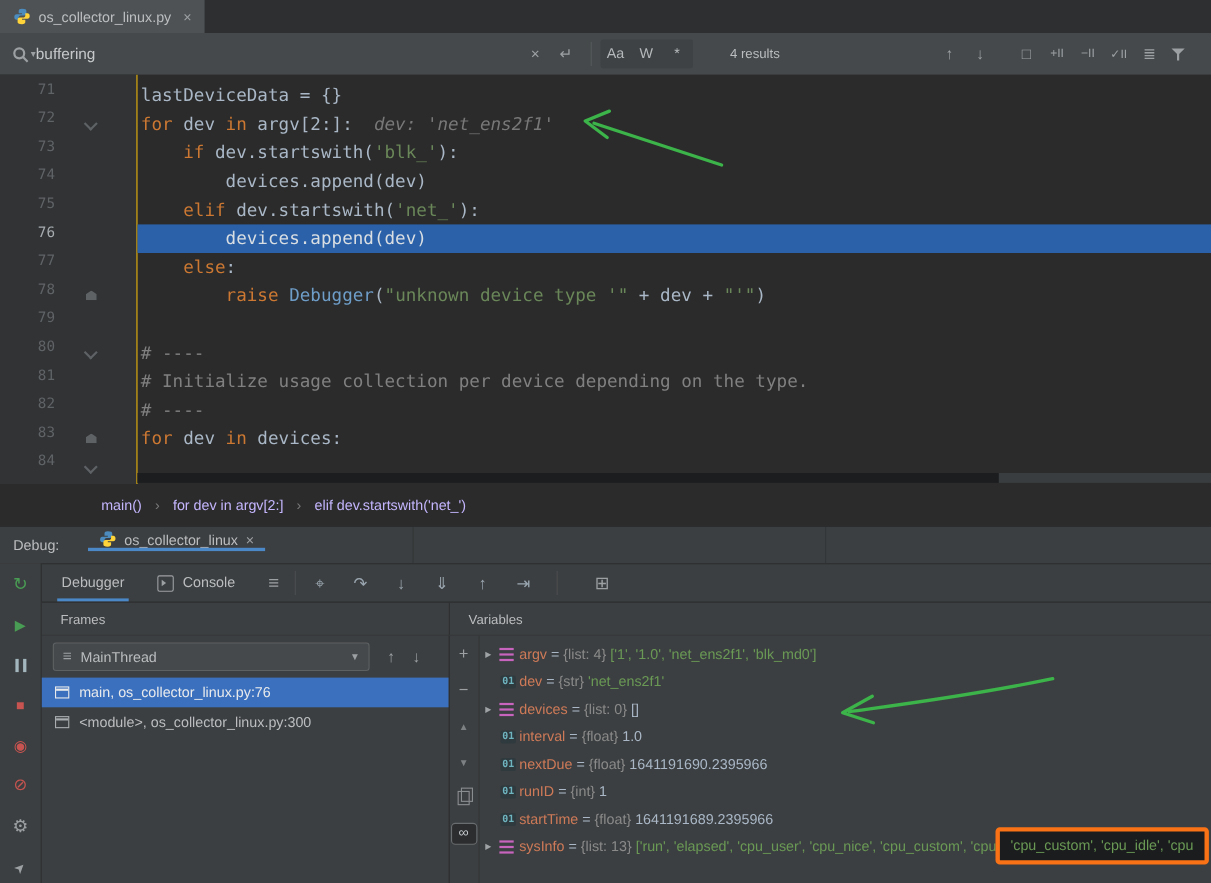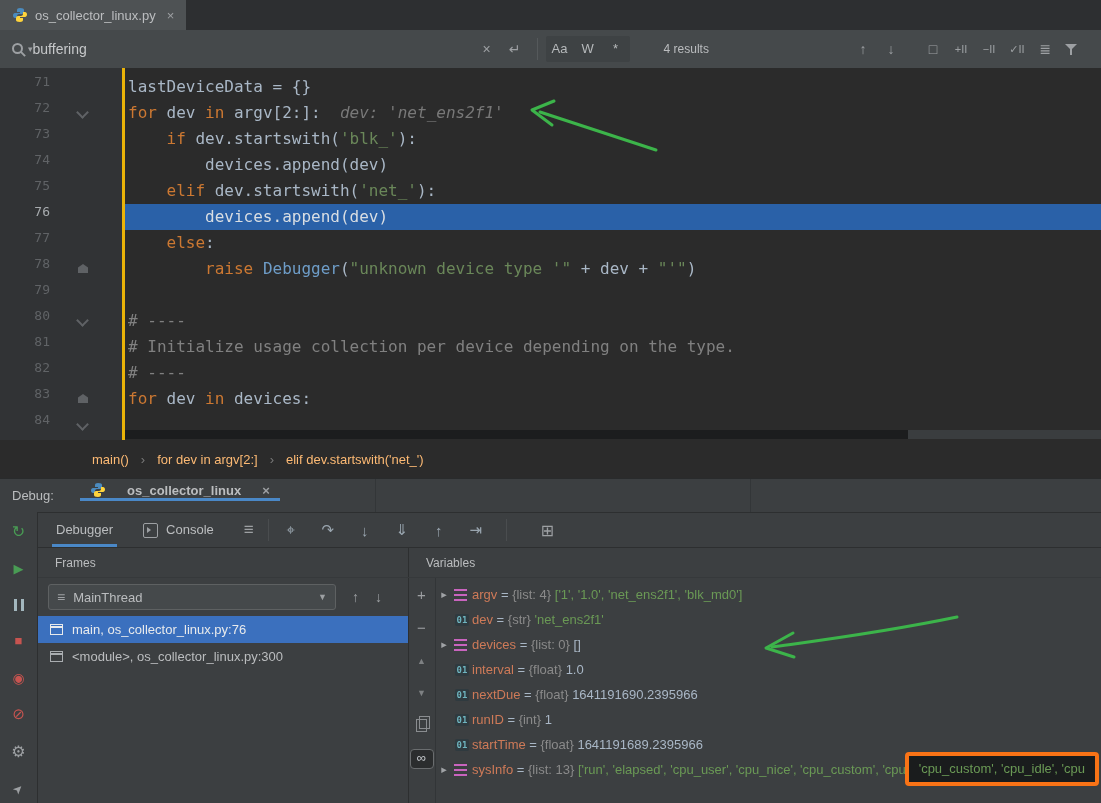--- a/index.html
+++ b/index.html
@@ -26,47 +26,47 @@
   .fsep{width:1px;height:22px;background:#55595B;margin:0 8px;flex:none;}
   .ftoggle-group{display:flex;background:#3E4244;border-radius:2px;}
   .ftoggle{width:28px;height:26px;line-height:26px;text-align:center;color:#B6B9BB;font-size:13px;}
   .fresults{font-size:12px;color:#BBBDBF;margin:0 26px 0 34px;white-space:nowrap;}
   .funnel{width:14px;height:13px;position:relative;display:inline-block;margin:0 6px;}
   .funnel::before{content:"";position:absolute;left:0;top:1px;border-left:6px solid transparent;border-right:6px solid transparent;border-top:6px solid #9DA0A3;}
   .funnel::after{content:"";position:absolute;left:5px;top:6px;width:2px;height:6px;background:#9DA0A3;}
 
   
   .editor{top:68px;left:0;right:0;height:372px;background:#2B2B2B;display:flex;}
-  .gutter{width:125px;background:#313335;border-right:3px solid #eab308;position:relative;padding-top:6px;box-sizing:border-box;flex:none;}
+  .gutter{width:125px;background:#313335;border-right:1px solid #eab308;position:relative;padding-top:6px;box-sizing:border-box;flex:none;}
   .ln{height:26px;line-height:26px;width:50px;text-align:right;font:13px "DejaVu Sans Mono",monospace;color:#606366;}
   .ln.cur{color:#A7ABAE;}
   .fold{position:absolute;left:78px;}
   .fold-open{width:7px;height:7px;border-right:2px solid #5F6265;border-bottom:2px solid #5F6265;transform:rotate(45deg);}
   .fold-end{width:10px;height:9px;background:#5F6265;clip-path:polygon(50% 0,100% 40%,100% 100%,0 100%,0 40%);}
   .code{flex:1;padding-top:6px;font:16px/26px "DejaVu Sans Mono",monospace;position:relative;}
   .cline{height:26px;white-space:pre;padding-left:3px;}
   .cline.hl{background:#2A61A8;}
   .s-plain{color:#A9B7C6;} .cline.hl .s-plain{color:#D9DEE3;}
   .s-kw{color:#CC7832;}
   .s-str{color:#6A8759;}
   .s-com{color:#808080;}
   .s-cls{color:#6E9DC8;}
   .s-hint{color:#787878;font-style:italic;}
   .hscroll{top:430px;left:125px;width:976px;height:9px;background:#3A3D3F;}
   .hthumb{position:absolute;left:0;top:0;width:783px;height:9px;background:#1C1D1E;}
 
   
   .breadcrumbs{top:440px;left:0;right:0;height:38px;display:flex;align-items:center;padding-left:92px;gap:12px;font-size:13px;background:#2B2B2B;}
-  .bc-item{color:#fdba74;}
+  .bc-item{color:#c4b5fd;}
   .bc-sep{color:#787878;}
 
   
   .dheader{top:478px;left:0;right:0;height:34px;background:#3C3F41;border-top:1px solid #292B2C;box-sizing:border-box;}
   .dlabel{position:absolute;left:12px;top:0;height:34px;line-height:34px;font-size:13px;color:#BBBDBF;}
-  .dtab{position:absolute;left:82px;top:0;height:22px;display:flex;align-items:center;gap:21px;padding:0 8px;font-weight:bold;}
+  .dtab{position:absolute;left:82px;top:0;height:22px;display:flex;align-items:center;gap:7px;padding:0 8px;}
   .dtab::after{content:"";position:absolute;left:-2px;right:-2px;bottom:0;height:3px;background:#4A88C7;}
   .dtab .title{font-size:13px;color:#BBBDBF;}
   .dtab .close{font-size:13px;color:#9DA0A3;}
   .vline{position:absolute;top:0;bottom:0;width:1px;background:#333638;}
 
   
   .dtoolbar{top:512px;left:38px;right:0;height:35px;background:#3C3F41;border-top:1px solid #2D2F30;box-sizing:border-box;
             display:flex;align-items:center;padding-left:14px;}
   .ttab{font-size:13px;color:#BBBDBF;position:relative;height:34px;line-height:34px;padding:0 4px;flex:none;}
   .ttab.sel::after{content:"";position:absolute;left:0;right:0;bottom:0;height:3px;background:#4A88C7;}

